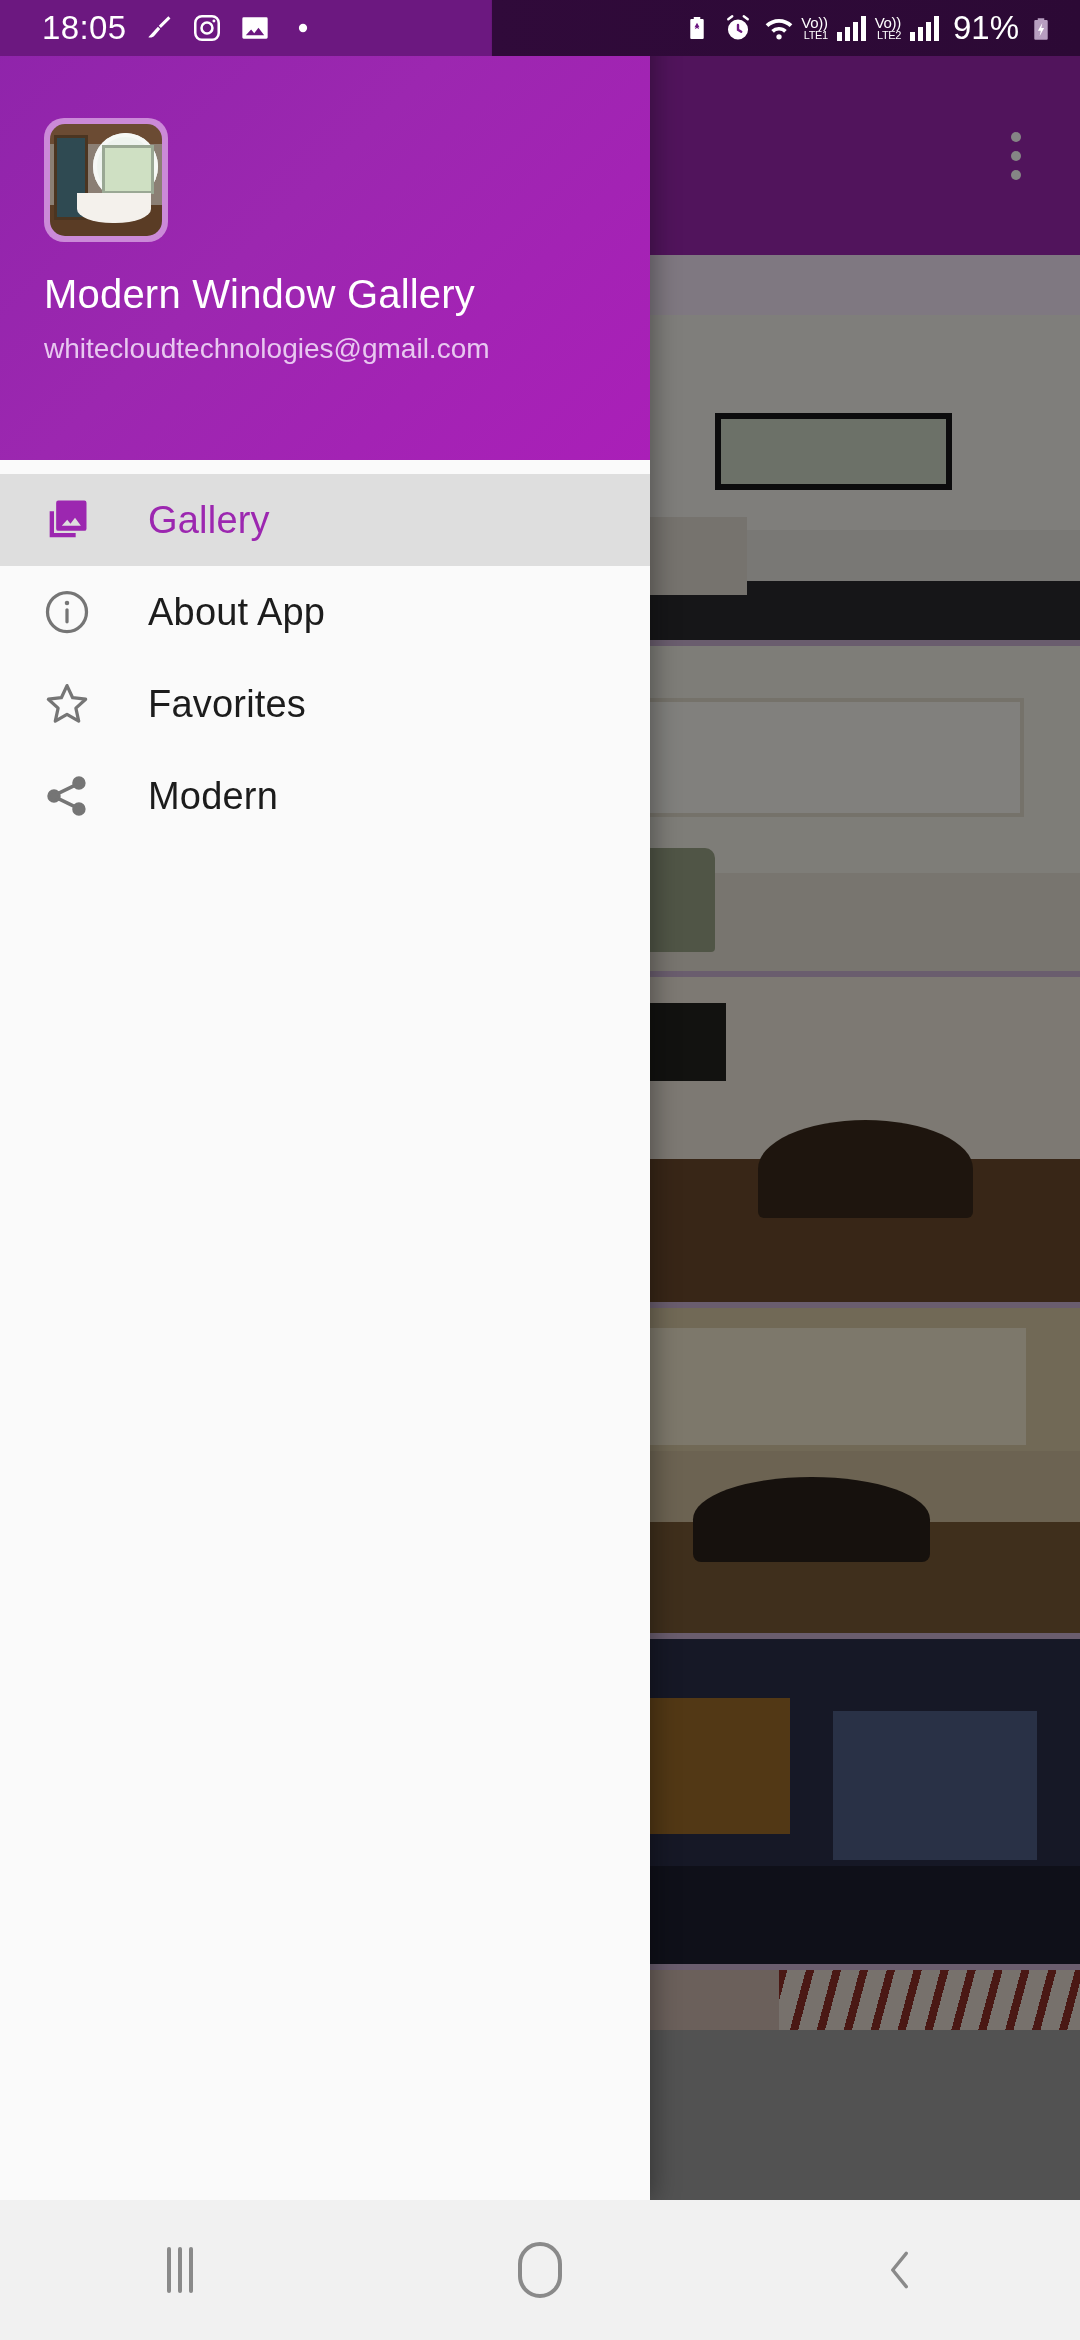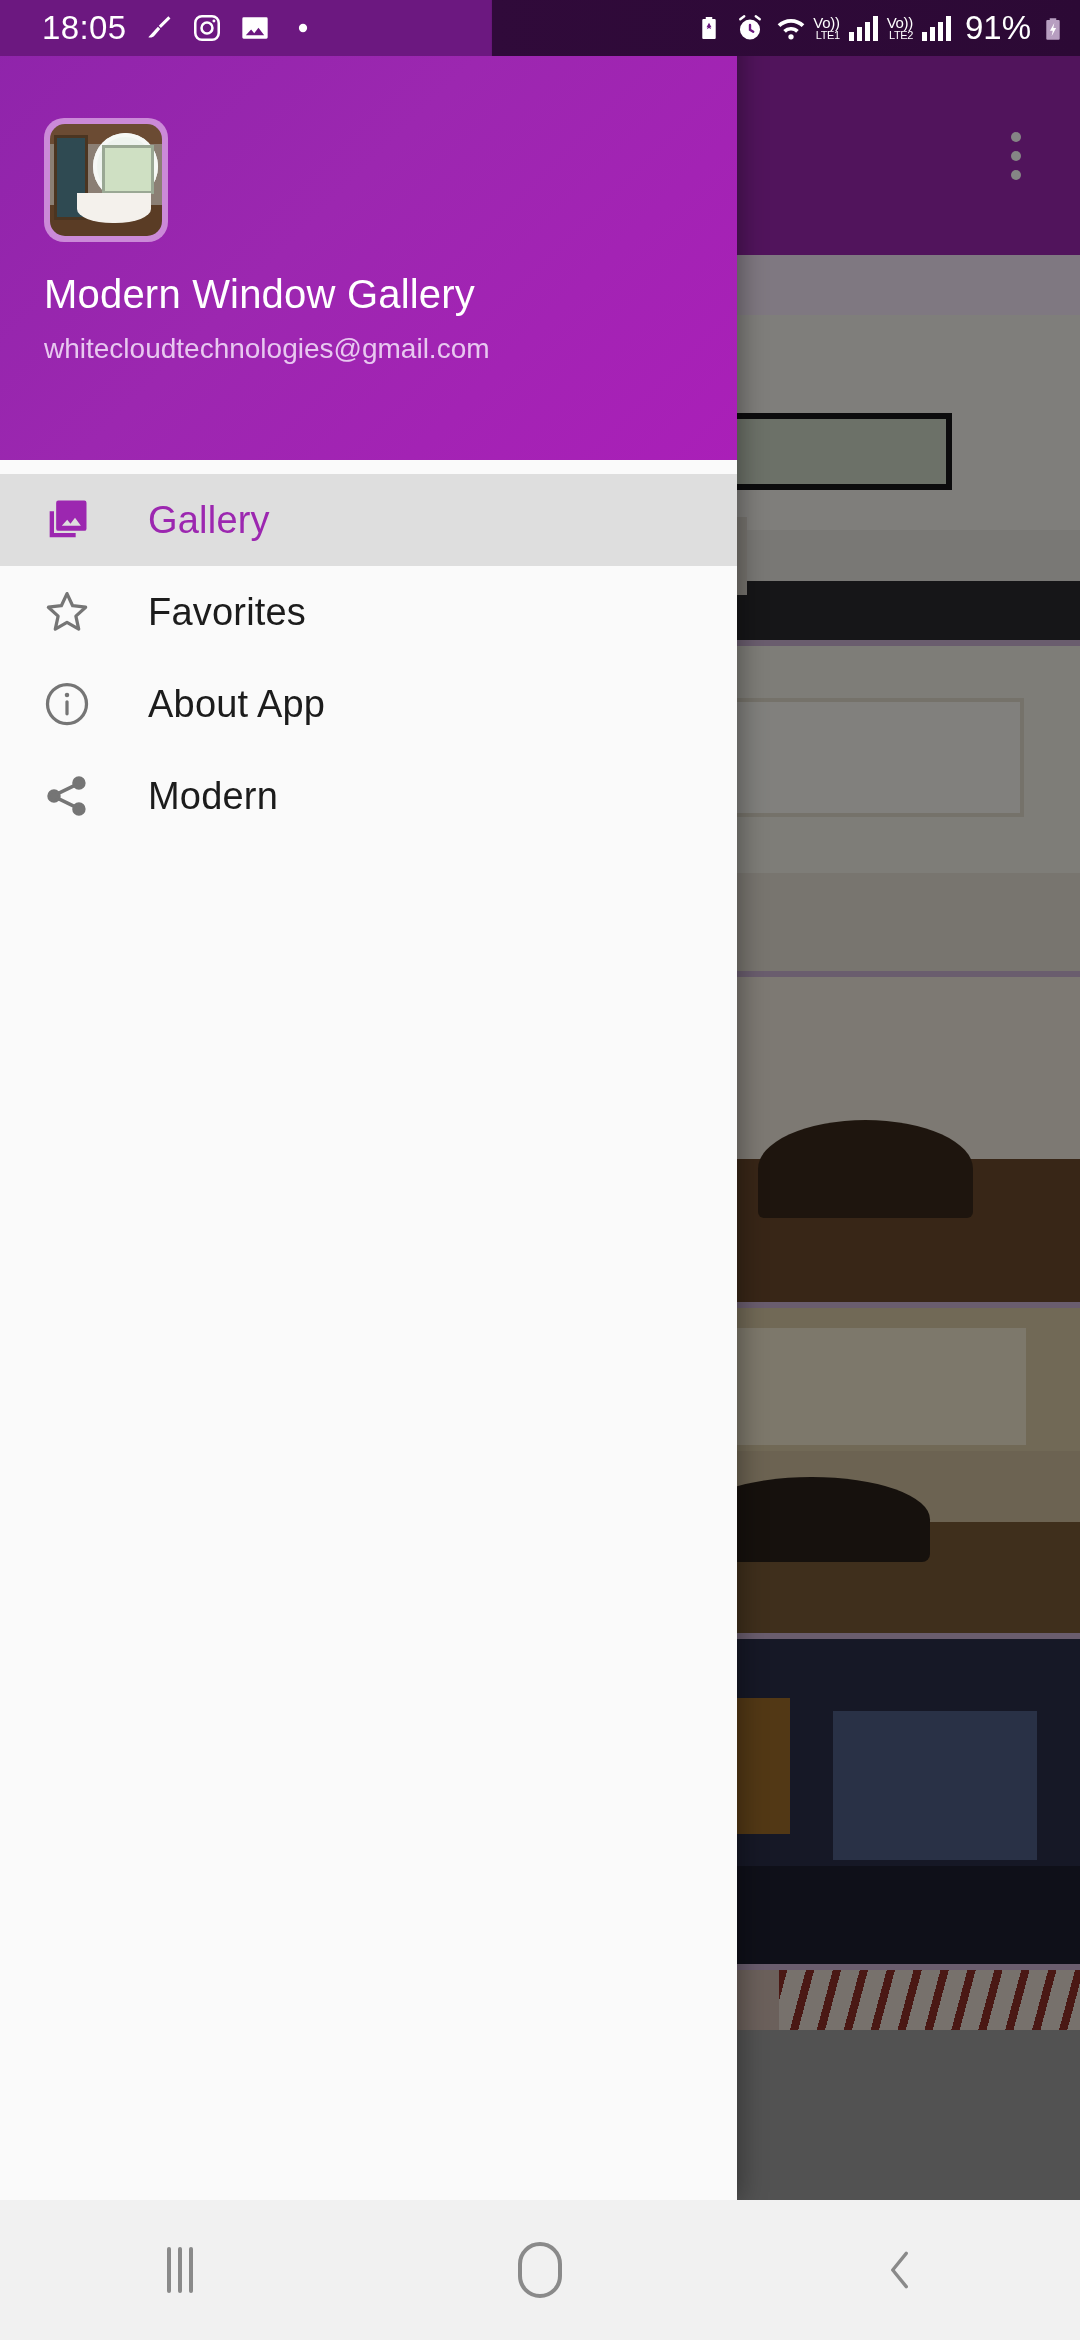--- a/index.html
+++ b/index.html
@@ -102,21 +102,21 @@
   }
 
   
   #scrim{
     position:absolute; top:0; left:0; width:1080px; height:2200px;
     background:rgba(0,0,0,.48); pointer-events:none;
   }
 
   
   #drawer{
-    position:absolute; top:0; left:0; width:737px; height:2200px;
+    position:absolute; top:0; left:0; width:650px; height:2200px;
     background:#fafafa; box-shadow:4px 0 24px rgba(0,0,0,.35);
     overflow:hidden;
   }
   #drawer-header{
     position:relative; width:100%; height:460px;
     background:linear-gradient(135deg,#8e24aa 0%, #9c27b0 45%, #aa1fb8 100%);
   }
   #drawer-avatar{
     position:absolute; left:44px; top:118px; width:124px; height:124px;
     border-radius:20px; background:#cb8ad8; padding:6px;
@@ -168,21 +168,21 @@
   .menu-icon svg{ display:block; }
   .menu-label{
     margin-left:52px; font-size:38px; color:#1c1c1c; letter-spacing:.2px;
   }
   .menu-item.active .menu-label{ color:#9c27b0; }
 
   
   #status-bar{
     position:absolute; top:0; left:0; width:1080px; height:56px;
     display:flex; align-items:center; justify-content:space-between;
-    padding:0 10px 0 42px; color:#ffffff; z-index:40;
+    padding:0 22px 0 42px; color:#ffffff; z-index:40;
     background:linear-gradient(90deg, rgba(108,24,128,1) 0%, rgba(108,24,128,1) 45.5%, rgba(48,10,58,1) 45.6%, rgba(44,9,53,1) 100%);
   }
   #status-left{ display:flex; align-items:center; gap:16px; }
   #status-clock{ font-size:33px; letter-spacing:.4px; }
   #status-left .si{ width:32px; height:32px; display:block; }
   #status-right{ display:flex; align-items:center; gap:9px; }
   #status-right .si{ width:30px; height:32px; display:block; }
   #battery-pct{ font-size:33px; margin-left:5px; }
   .sig{ display:flex; align-items:flex-end; gap:3px; height:26px; }
   .sig i{ display:block; width:5px; background:#ffffff; }
@@ -287,36 +287,36 @@
           <svg width="52" height="52" viewBox="0 0 24 24" fill="currentColor">
             <path d="M4 8h2v10h10v2H4V8z"></path>
             <path d="M8 3h12a1 1 0 0 1 1 1v12a1 1 0 0 1-1 1H8a1 1 0 0 1-1-1V4a1 1 0 0 1 1-1zm1.6 11.6h8.8l-2.7-3.6-2.1 2.7-1.5-1.8-2.5 2.7z"></path>
           </svg>
         </span>
         <span class="menu-label">Gallery</span>
       </div>
 
       <div class="menu-item">
         <span class="menu-icon">
-          <svg width="52" height="52" viewBox="0 0 24 24" fill="none" stroke="currentColor" stroke-width="1.5" stroke-linejoin="round">
-            <path d="M12 3.5l2.6 5.6 6 .7-4.5 4.1 1.3 6-5.4-3.1-5.4 3.1 1.3-6L3.4 9.8l6-.7L12 3.5z"></path>
-          </svg>
-        </span>
-        <span class="menu-label">Favorites</span>
-      </div>
-
-      <div class="menu-item">
-        <span class="menu-icon">
           <svg width="52" height="52" viewBox="0 0 24 24" fill="none" stroke="currentColor" stroke-width="1.5">
             <circle cx="12" cy="12" r="9"></circle>
             <line x1="12" y1="11" x2="12" y2="16.5" stroke-linecap="round"></line>
             <circle cx="12" cy="7.8" r="1.05" fill="currentColor" stroke="none"></circle>
           </svg>
         </span>
         <span class="menu-label">About App</span>
+      </div>
+
+      <div class="menu-item">
+        <span class="menu-icon">
+          <svg width="52" height="52" viewBox="0 0 24 24" fill="none" stroke="currentColor" stroke-width="1.5" stroke-linejoin="round">
+            <path d="M12 3.5l2.6 5.6 6 .7-4.5 4.1 1.3 6-5.4-3.1-5.4 3.1 1.3-6L3.4 9.8l6-.7L12 3.5z"></path>
+          </svg>
+        </span>
+        <span class="menu-label">Favorites</span>
       </div>
 
 
       <div class="menu-item">
         <span class="menu-icon">
           <svg width="52" height="52" viewBox="0 0 24 24" fill="none" stroke="currentColor" stroke-width="1.6">
             <circle cx="17.5" cy="6" r="2.3" fill="currentColor"></circle>
             <circle cx="6" cy="12" r="2.3" fill="currentColor"></circle>
             <circle cx="17.5" cy="18" r="2.3" fill="currentColor"></circle>
             <line x1="8" y1="10.8" x2="15.6" y2="7.1"></line>

